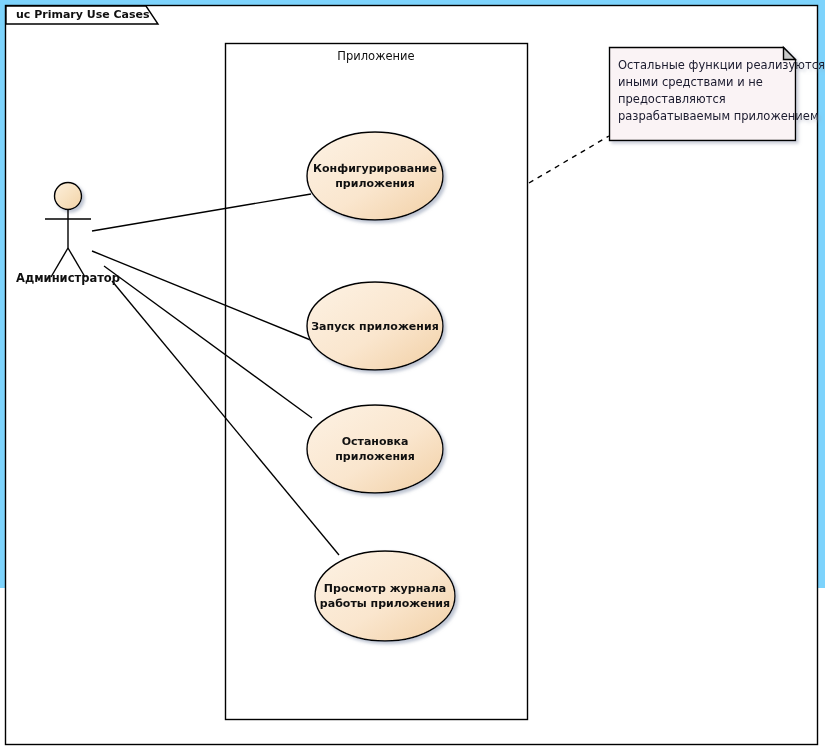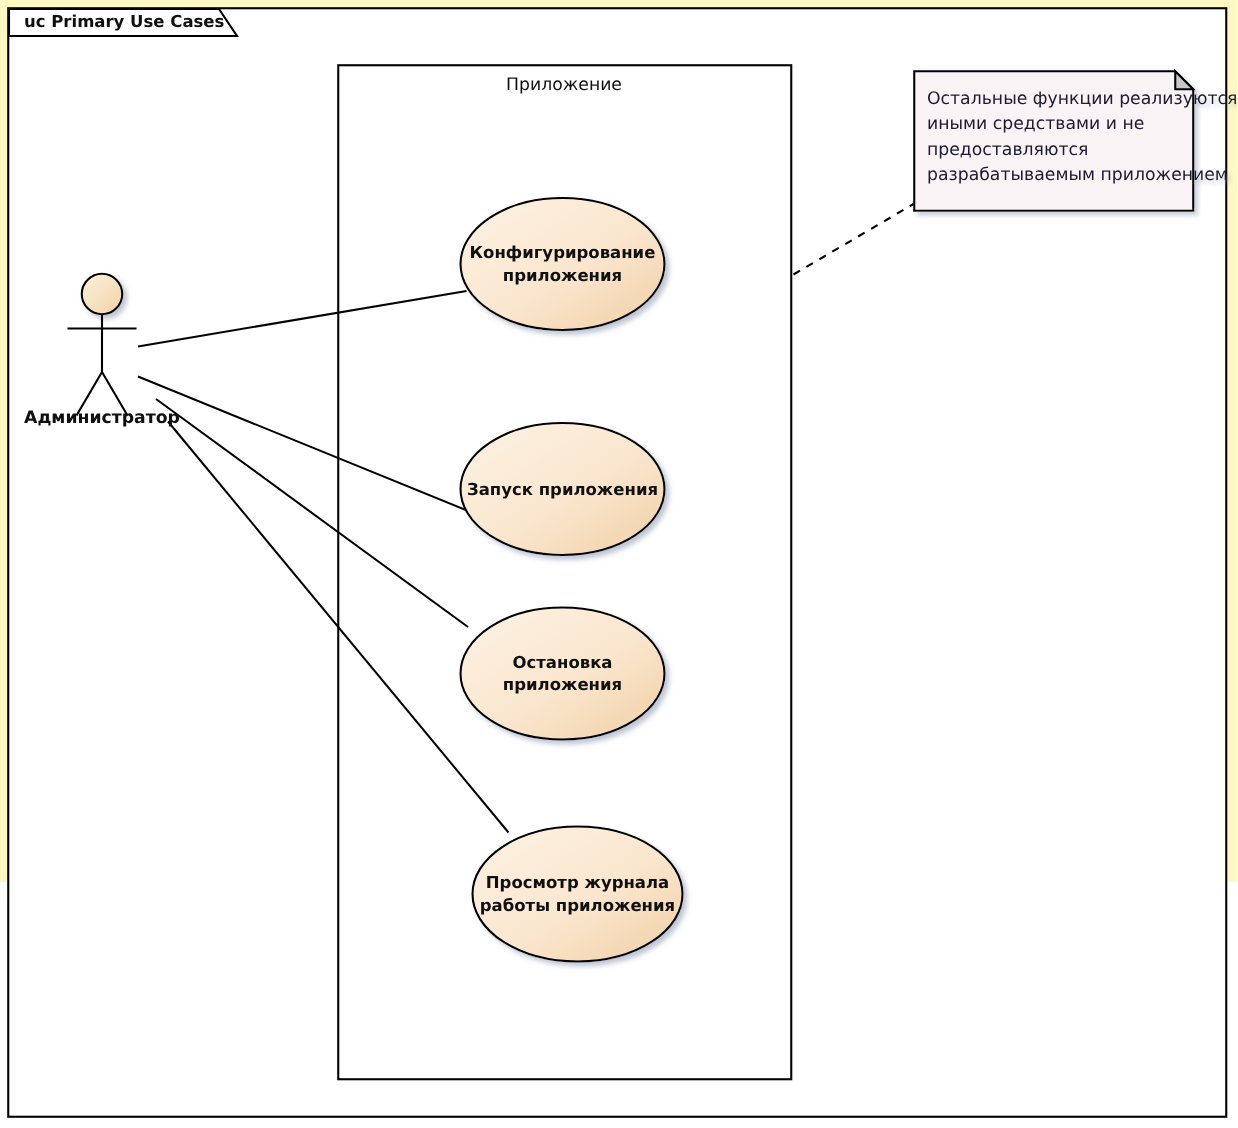--- a/index.html
+++ b/index.html
@@ -11,21 +11,21 @@
   body {
     font-family: "DejaVu Sans", sans-serif;
     width: 825px;
     height: 752px;
     overflow: hidden;
   }
   #canvas {
     position: relative;
     width: 825px;
     height: 588px;
-    background: #fef9c3;
+    background: #7dd3fc;
   }
   svg.layer {
     position: absolute;
     left: 0;
     top: 0;
     width: 825px;
     height: 752px;
   }
   .frame-title-text {
     font-family: "DejaVu Sans", sans-serif;

